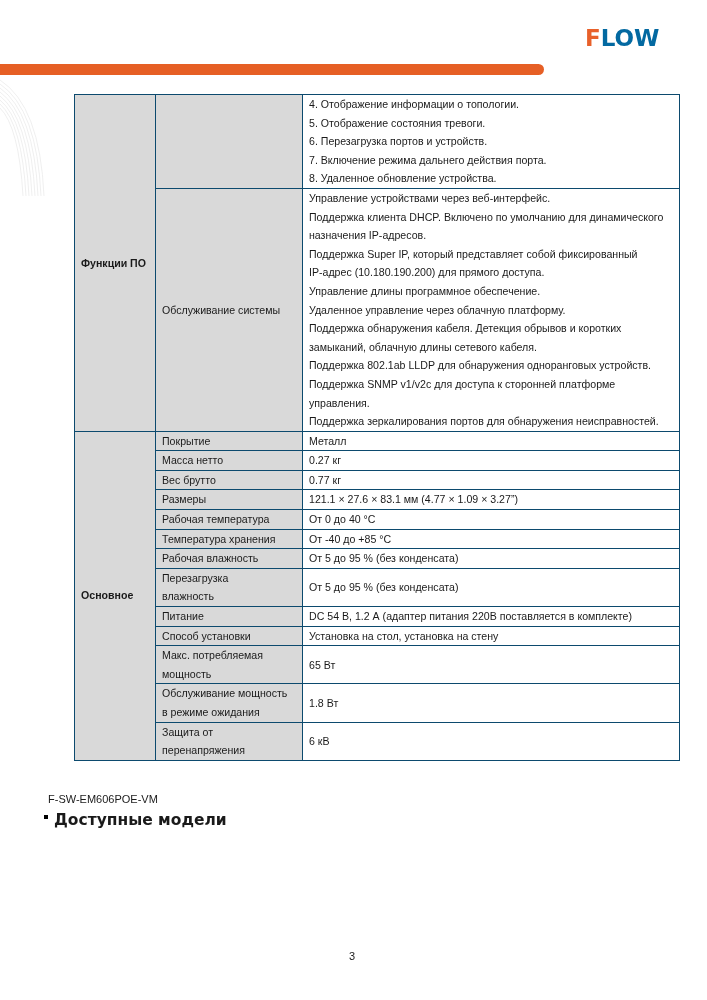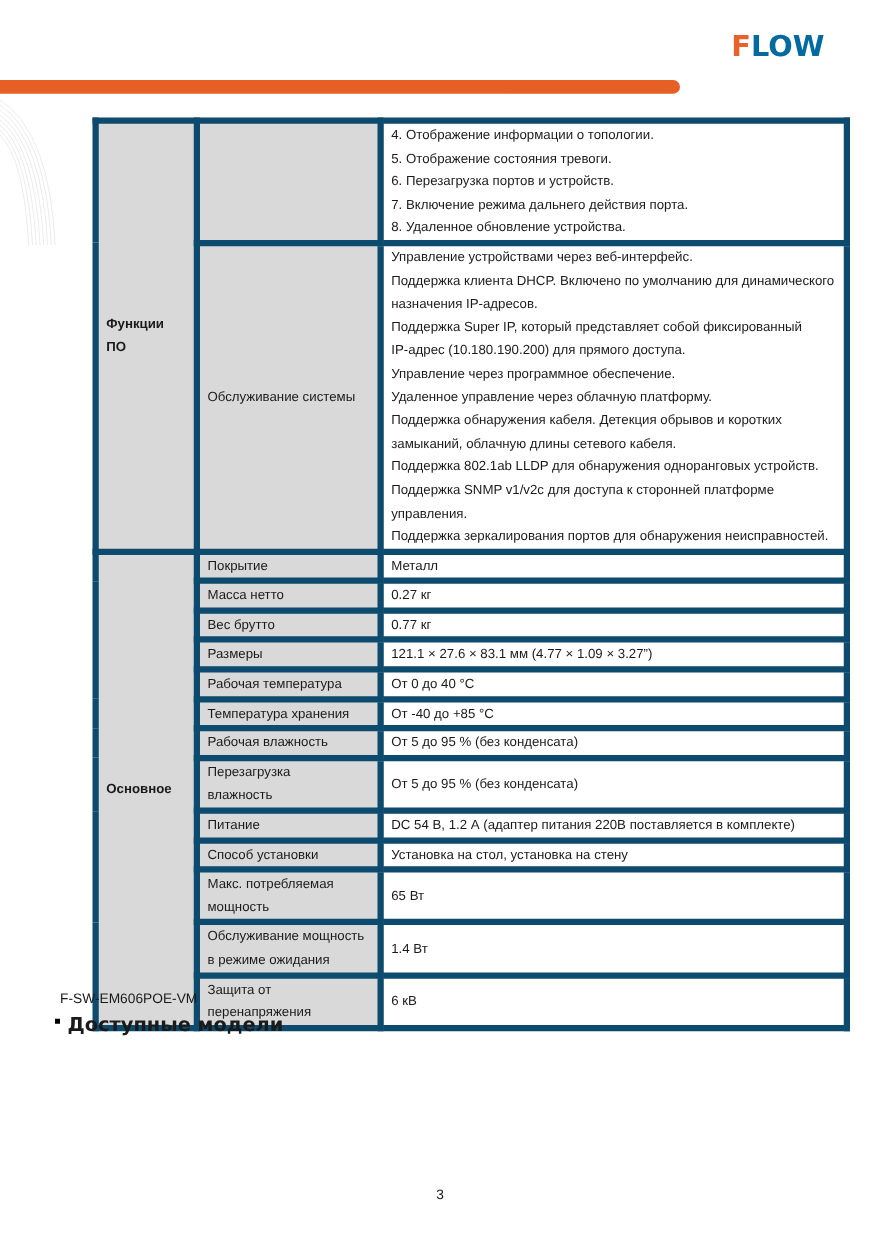--- a/index.html
+++ b/index.html
@@ -7,21 +7,21 @@
          font-family:"Liberation Sans", sans-serif; color:#1a1a1a; }
   .logo { position:absolute; top:26px; left:585px; height:24px; display:flex; align-items:center;
           font-family:"DejaVu Sans", sans-serif; font-weight:bold; font-size:23px; letter-spacing:0px; }
   .logo .f { color:#e8602a; }
   .logo .rest { color:#0369a1; }
   .orange-bar { position:absolute; left:0; top:64px; width:544px; height:11px; background:#e65f25;
                 border-radius:0 6px 6px 0; }
   .arcs { position:absolute; left:0; top:76px; width:60px; height:120px; }
   table.spec { position:absolute; left:74px; top:94px; width:606px; border-collapse:collapse;
                font-size:10.6px; line-height:18.6px; table-layout:fixed; }
-  table.spec td { border:5px solid #0c4a6e; padding:0 6px; vertical-align:middle; }
+  table.spec td { border:1px solid #0c4a6e; padding:0 6px; vertical-align:middle; }
   td.cat { background:#d9d9d9; font-weight:bold; width:69px; padding-left:6px; }
   td.sub { background:#d9d9d9; width:134px; }
   td.val { background:#ffffff; }
   .line { display:block; }
   .models-title { position:absolute; left:44px; top:770px; font-size:15.5px; font-weight:bold;
                   font-family:"DejaVu Sans", sans-serif;margin-top:41px; }
   .models-title .bullet { display:inline-block; width:4px; height:4px; background:#000; margin-right:6px;
                           vertical-align:top; margin-top:4px; }
   .model { position:absolute; left:48px; top:793px; font-size:11px;text-align:center; }
   .page-num { position:absolute; left:349px; top:950px; font-size:11px; }
@@ -68,21 +68,21 @@
         </td>
     </tr>
     <tr>
       <td class="sub">Обслуживание системы</td>
       <td class="val" id="maint-lines">
           <span class="line">Управление устройствами через веб-интерфейс.</span>
           <span class="line">Поддержка клиента DHCP. Включено по умолчанию для динамического</span>
           <span class="line">назначения IP-адресов.</span>
           <span class="line">Поддержка Super IP, который представляет собой фиксированный</span>
           <span class="line">IP-адрес (10.180.190.200) для прямого доступа.</span>
-          <span class="line">Управление через программное обеспечение.</span>
+          <span class="line">Управление длины программное обеспечение.</span>
           <span class="line">Удаленное управление через облачную платформу.</span>
           <span class="line">Поддержка обнаружения кабеля. Детекция обрывов и коротких</span>
           <span class="line">замыканий, облачную длины сетевого кабеля.</span>
           <span class="line">Поддержка 802.1ab LLDP для обнаружения одноранговых устройств.</span>
           <span class="line">Поддержка SNMP v1/v2c для доступа к сторонней платформе</span>
           <span class="line">управления.</span>
           <span class="line">Поддержка зеркалирования портов для обнаружения неисправностей.</span>
         </td>
     </tr>
   </tbody>
@@ -154,21 +154,21 @@
           <span class="line">Макс. потребляемая</span>
           <span class="line">мощность</span>
         </td>
         <td class="val">65 Вт</td>
       </tr>
       <tr>
         <td class="sub">
           <span class="line">Обслуживание мощность</span>
           <span class="line">в режиме ожидания</span>
         </td>
-        <td class="val">1.4 Вт</td>
+        <td class="val">1.8 Вт</td>
       </tr>
       <tr>
         <td class="sub">
           <span class="line">Защита от</span>
           <span class="line">перенапряжения</span>
         </td>
         <td class="val">6 кВ</td>
       </tr>
     </tbody>
 </table>

